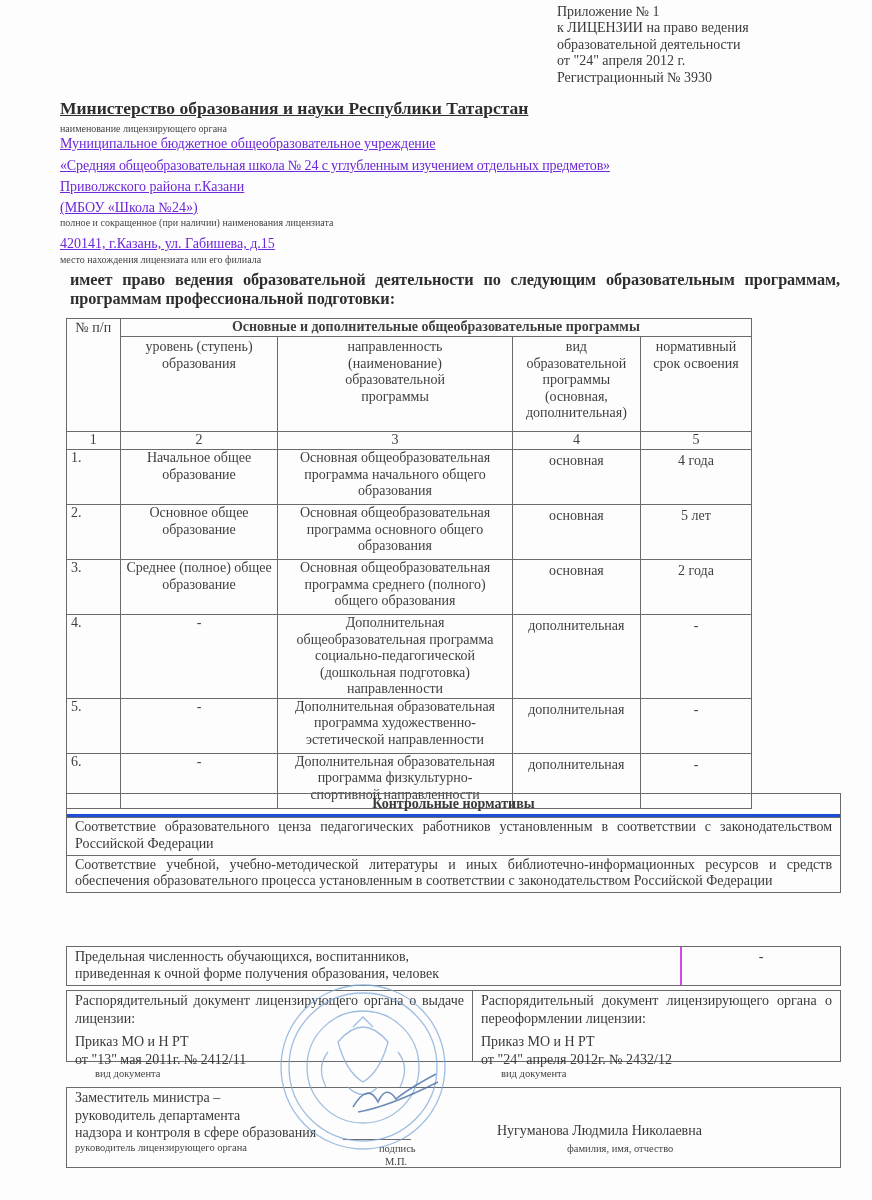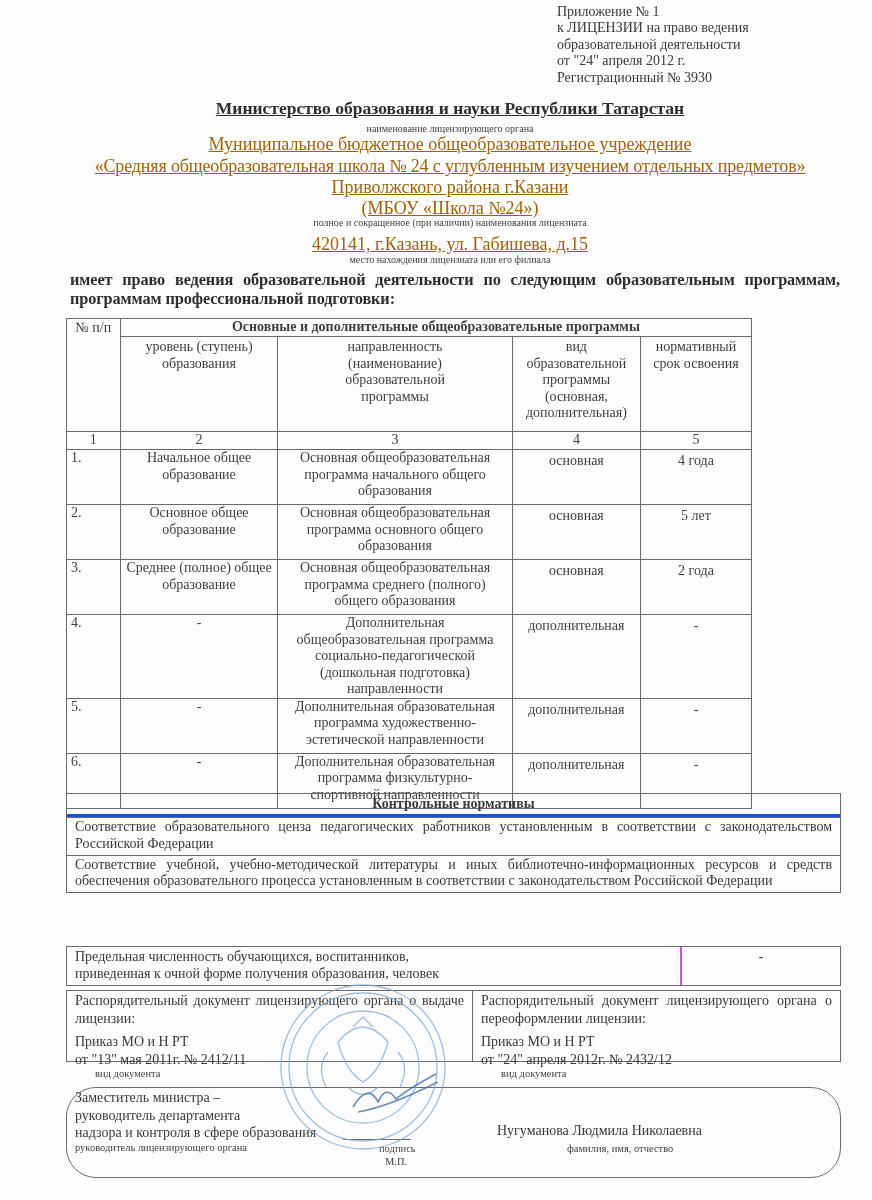--- a/index.html
+++ b/index.html
@@ -3,24 +3,24 @@
 <meta charset="utf-8">
 <style>
   html, body { margin: 0; padding: 0; }
   body {
     width: 872px; height: 1200px; position: relative; overflow: hidden;
     background: #fdfdfd; color: #3a3a3a;
     font-family: "Liberation Serif", serif;
   }
   .abs { position: absolute; }
   .appendix { left: 557px; top: 4px; font-size: 14px; line-height: 16.4px; color: #3a3a3a; }
-  .center { position: absolute; left: 60px; width: 780px; text-align: center; }
+  .center { position: absolute; left: 60px; width: 780px; }
   .ministry { top: 98px; font-size: 17.5px; font-weight: bold; text-decoration: underline; color: #2e2e2e; }
   .caption { font-size: 10px; color: #444; }
-  .uline { font-size: 18px; text-decoration: underline; color: #a16207; line-height: 20px; }
+  .uline { font-size: 14px; text-decoration: underline; color: #6d28d9; line-height: 20px; }
   .intro { left: 70px; top: 270px; width: 770px; font-size: 16.3px; font-weight: bold; line-height: 19px; text-align: justify; text-align-last: left; color: #2e2e2e; letter-spacing: -0.1px; }
   table { border-collapse: collapse; font-size: 14px; color: #3f3f3f; }
   td, th { border: 1px solid #6a6a6a; padding: 0; vertical-align: top; text-align: center; line-height: 16.5px; font-weight: normal; }
   .main-table { position: absolute; left: 66px; top: 318px; width: 686px; }
   .main-table th.bold { font-weight: bold; }
   .box { position: absolute; left: 66px; width: 775px; border: 1px solid #6a6a6a; box-sizing: border-box; }
   .norm-row { border-top: 1px solid #6a6a6a; padding: 1px 8px 2px 8px; font-size: 14px; line-height: 16.8px; text-align: justify; }
   .norm-row:first-of-type { border-top: none; }
   .small { font-size: 10.5px; color: #444; }
   .stamp { position: absolute; left: 268px; top: 972px; width: 200px; height: 180px; pointer-events: none; }
@@ -141,21 +141,21 @@
     <div class="small" style="padding-left:20px; line-height:12px;">вид документа</div>
   </div>
   <div style="flex:1; padding:1px 8px; font-size:14px; line-height:17.5px;">
     <div style="text-align:justify; text-align-last:left;">Распорядительный документ лицензирующего органа о переоформлении лицензии:</div>
     <div style="margin-top:6px;">Приказ МО и Н РТ</div>
     <div>от "24" апреля 2012г. № 2432/12</div>
     <div class="small" style="padding-left:20px; line-height:12px;">вид документа</div>
   </div>
 </div>
 
-<div class="box" style="top:1087px; height:91px;border-radius:30px;">
+<div class="box" style="top:1087px; height:81px;">
   <div class="abs" style="left:8px; top:1px; font-size:14px; line-height:17.5px;">
     <div>Заместитель министра –</div>
     <div>руководитель департамента</div>
     <div>надзора и контроля в сфере образования</div>
   </div>
   <div class="abs small" style="left:8px; top:54px;">руководитель лицензирующего органа</div>
   <div class="abs" style="left:276px; top:51px; width:68px; border-top:1px solid #6a6a6a;"></div>
   <div class="abs small" style="left:312px; top:55px;">подпись</div>
   <div class="abs small" style="left:318px; top:68px;">М.П.</div>
   <div class="abs" style="left:430px; top:35px; font-size:14px;">Нугуманова Людмила Николаевна</div>

